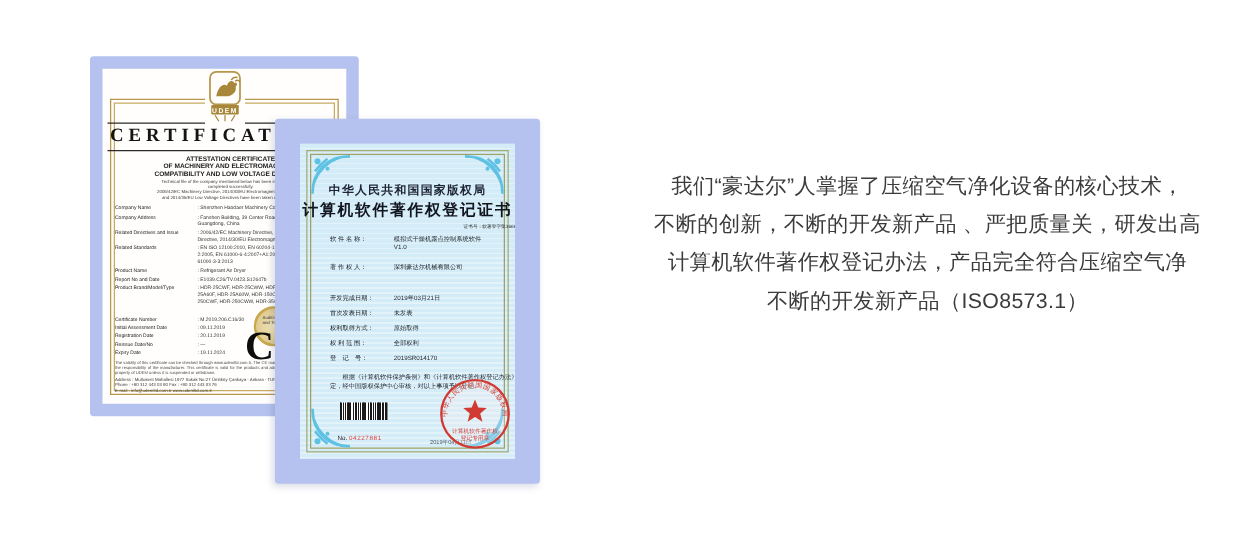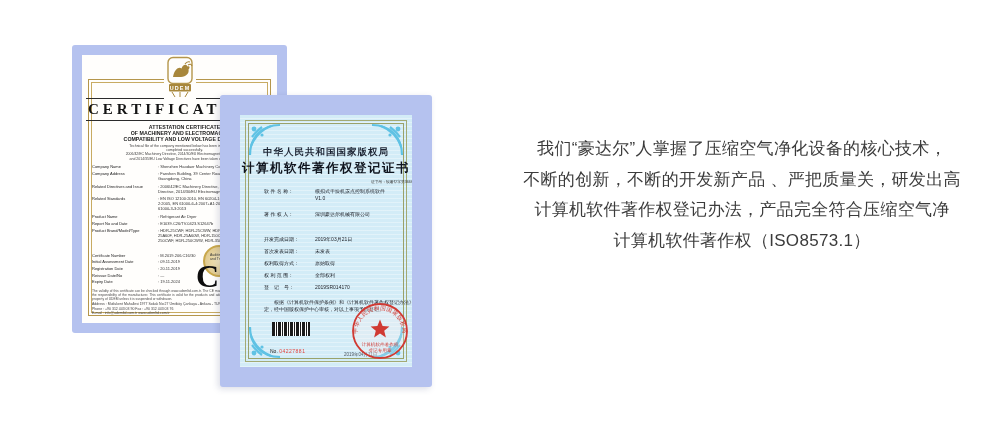--- a/index.html
+++ b/index.html
@@ -298,16 +298,16 @@
       </div>
       <div class="cn-date">2019年04月11日</div>
     </div>
   </div>
 
 
   <div class="body-text">
     <div class="body-line">我们“豪达尔”人掌握了压缩空气净化设备的核心技术，</div>
     <div class="body-line">不断的创新，不断的开发新产品 、严把质量关，研发出高</div>
     <div class="body-line">计算机软件著作权登记办法，产品完全符合压缩空气净</div>
-    <div class="body-line">计算机软件著作权（ISO8573.1）</div>
+    <div class="body-line">不断的开发新产品（ISO8573.1）</div>
   </div>
 
 </div>
 
 </body></html>

